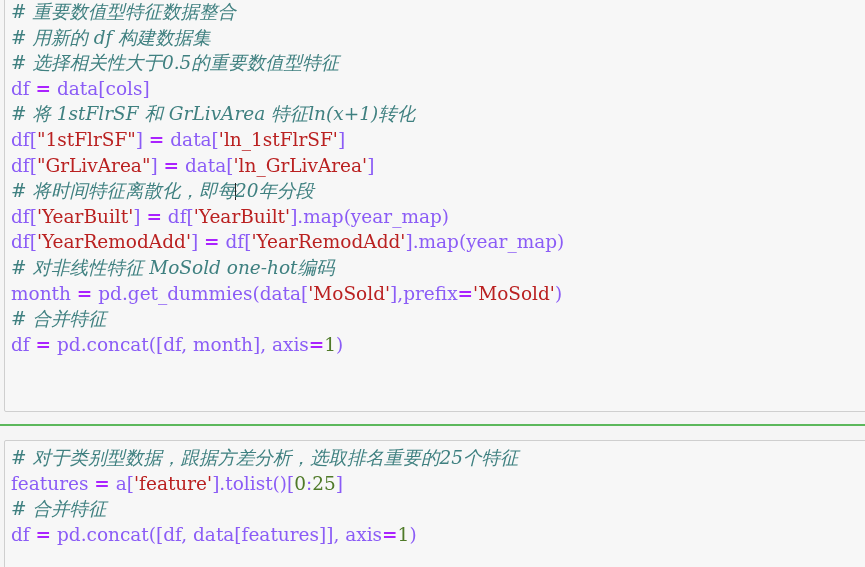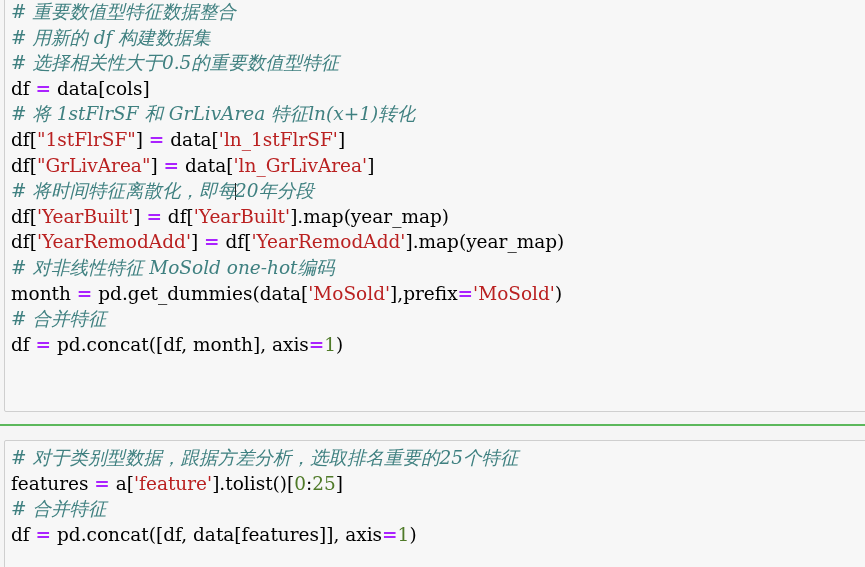--- a/index.html
+++ b/index.html
@@ -71,21 +71,21 @@
     color: #ba2121;
   }
   .op {            
     color: #aa22ff;
     font-weight: bold;
   }
   .nu {            
     color: #4f7a28;
   }
   .pl {            
-    color: #000000;
+    color: #8b5cf6;
   }
   .caret {
     display: inline-block;
     width: 0;
     border-left: 1.5px solid #202020;
     height: 17px;
     vertical-align: -3px;
     margin: 0 -1px;
   }
 </style>

